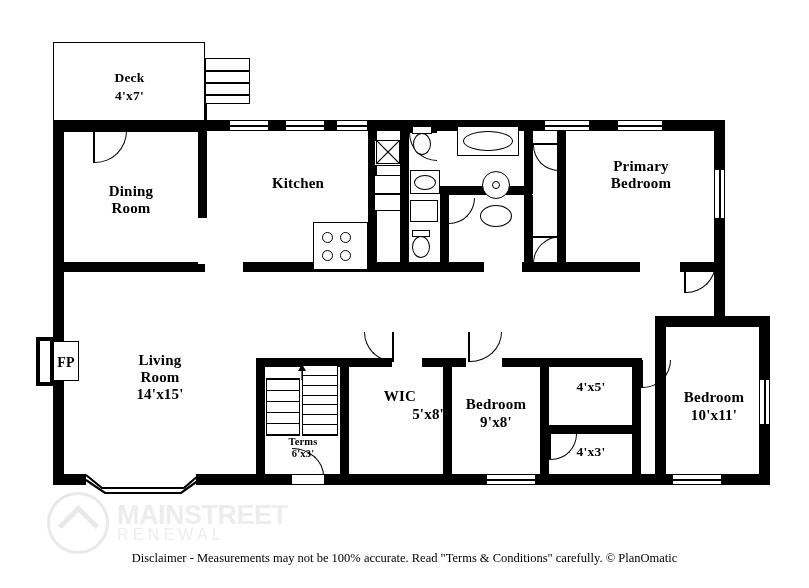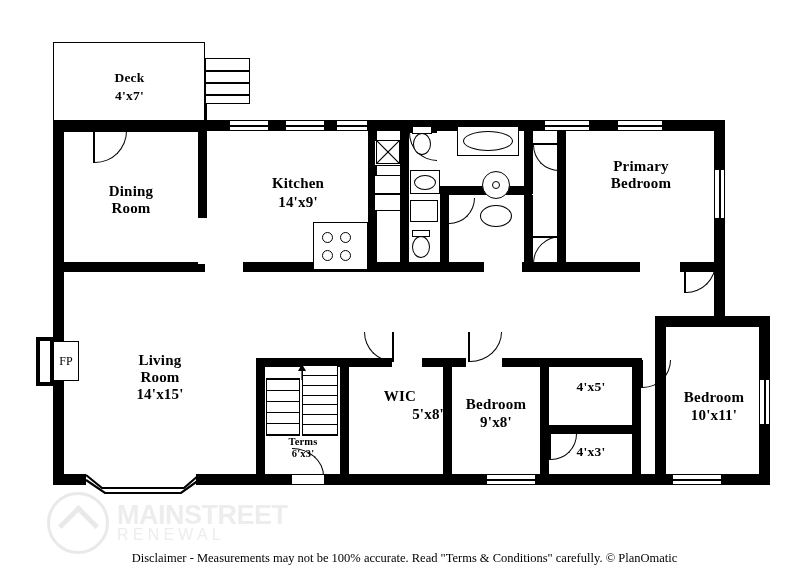--- a/index.html
+++ b/index.html
@@ -42,21 +42,21 @@
     text-align: center;
     font-weight: bold;
     color: #000000;
     line-height: 1.12;
     white-space: pre-line;
     letter-spacing: .2px;
   }
   .lbl-lg { font-size: 15px; }
   .lbl-md { font-size: 13.5px; }
   .lbl-xs { font-size: 10.5px; }
-  .lbl-fp { font-size: 12px; font-weight: normal; }
+  .lbl-fp { font-size: 14px; font-weight: bold; }
   
   .arc {
     position: absolute;
     border: 1px solid #000000;
     box-sizing: border-box;
     background: transparent;
   }
   .arc-tl { border-radius: 100% 0 0 0; border-right: none; border-bottom: none; }
   .arc-tr { border-radius: 0 100% 0 0; border-left: none; border-bottom: none; }
   .arc-bl { border-radius: 0 0 0 100%; border-right: none; border-top: none; }
@@ -324,21 +324,20 @@
   </div>
   <svg style="position:absolute; left:266px; top:364px; width:72px; height:18px;" viewBox="0 0 72 18">
     <line x1="36" y1="16" x2="36" y2="3" stroke="#000" stroke-width="1.2"></line>
     <polygon points="36,0 32,7 40,7" fill="#000"></polygon>
   </svg>
 
   <div class="label lbl-lg" style="left:70px; top:183px; width:122px;"><span>Dining
 Room</span></div>
 
   <div class="label lbl-lg" style="left:228px; top:175px; width:140px;"><span>Kitchen</span></div>
-  <div class="label lbl-lg" style="left:228px; top:194px; width:140px;"><span>14'x9'</span></div>
 
   <div class="label lbl-lg" style="left:566px; top:158px; width:150px;"><span>Primary
 Bedroom</span></div>
 
 
   <div class="label lbl-lg" style="left:95px; top:352px; width:130px;"><span>Living
 Room</span></div>
   <div class="label lbl-lg" style="left:95px; top:386px; width:130px;"><span>14'x15'</span></div>
 
   <div class="label lbl-xs" style="left:270px; top:436px; width:66px;"><span>Terms</span></div>

